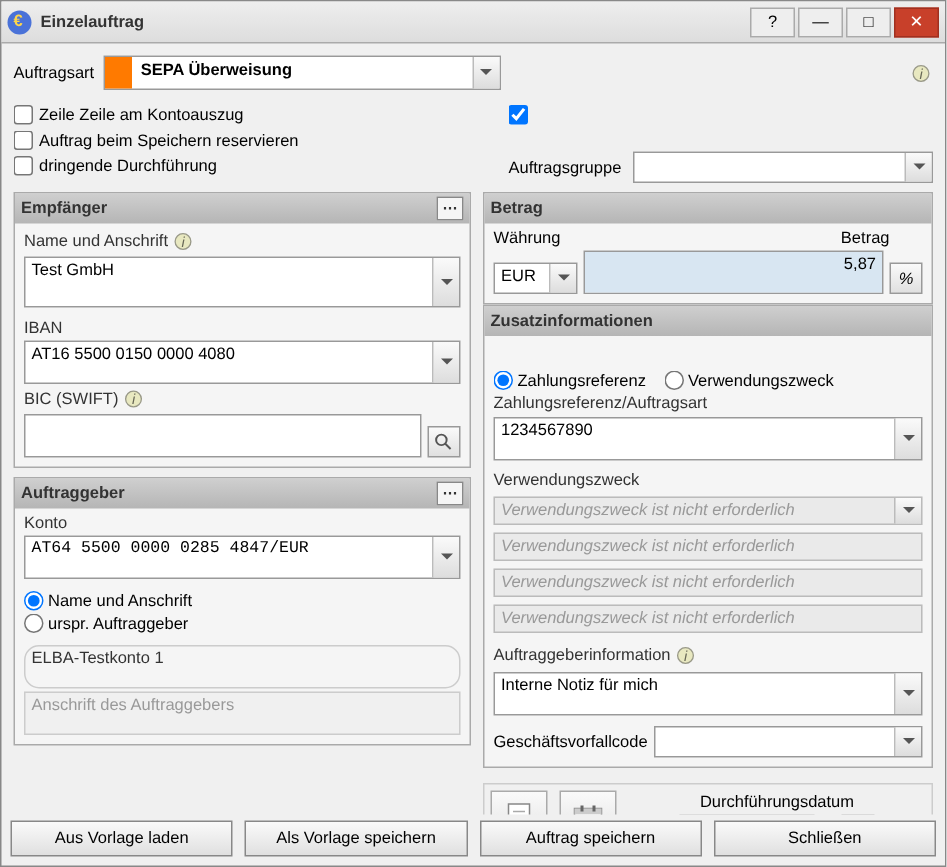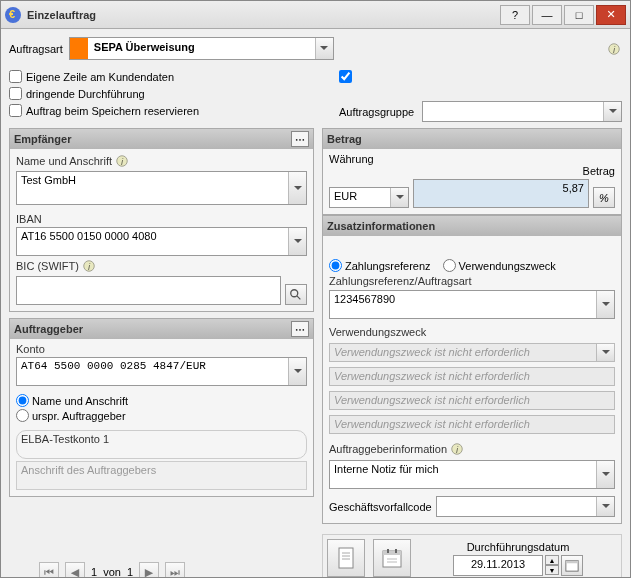--- a/index.html
+++ b/index.html
@@ -41,21 +41,21 @@
   .panel-hdr .spacer { flex: 1; }
   .hdr-btn { width: 18px; height: 16px; background: #f5f5f5; border: 1px solid #888; display: flex; align-items: center; justify-content: center; cursor: pointer; font-size: 10px; }
   .panel-body { padding: 4px 6px 6px; display: flex; flex-direction: column; gap: 2px; }
   .fld-label { color: #333; display: flex; align-items: center; gap: 2px; }
   .input { border: 1px solid #999; background: #fff; height: 29px; display: flex; }
   .input .val { flex: 1; padding: 2px 4px; white-space: nowrap; overflow: hidden; }
   .textarea { height: 34px; }
   .input.disabled .val, .select.disabled .val { color: #999; }
   .input.disabled { background: #f0f0f0; }
   .search-btn { width: 22px; height: 21px; border: 1px solid #999; background: linear-gradient(#fafafa,#e0e0e0); display: flex; align-items: center; justify-content: center; cursor: pointer; }
-  .betrag-labels { display: flex; flex-direction: column; }
+  .betrag-labels { display: flex; }
   .betrag-input { background: #d8e6f2; text-align: right; }
   .pct-btn { width: 22px; height: 21px; border: 1px solid #999; background: linear-gradient(#fafafa,#e0e0e0); display: flex; align-items: center; justify-content: center; cursor: pointer; font-style: italic; }
   .radio-row { display: flex; align-items: center; gap: 12px; margin-top: 19px; }
   .radio-item { display: flex; align-items: center; gap: 3px; }
   .radio-item input { margin: 0; }
   .vz-disabled { border: 1px solid #bbb; background: #eaeaea; height: 19px; padding: 2px 4px; color: #999; font-style: italic; margin-top: 2px; display: flex; }
   .vz-disabled .dd-arrow { margin: -2px -4px -2px 0; }
   .pager { display: flex; align-items: center; gap: 6px; justify-content: flex-start; padding-left: 30px; }
   .pg-btn { width: 20px; height: 20px; border: 1px solid #bbb; background: linear-gradient(#fafafa,#e5e5e5); display: flex; align-items: center; justify-content: center; cursor: pointer; color: #777; }
   .date-panel { display: flex; gap: 8px; padding: 4px; border: 1px solid #ccc; align-items: center; }
@@ -103,29 +103,29 @@
             <circle cx="8" cy="8" r="6" fill="#e8e8c0" stroke="#998" stroke-width="1"></circle>
             <text x="8" y="12" text-anchor="middle" font-size="10" fill="#665" font-style="italic">i</text>
           </svg>
       </span>
     </div>
 
     <div class="checks">
       <div class="checks-col left">
         <label class="chk">
             <input type="checkbox" style="">
-            <span>Eigene Zeile am Kundendaten</span>
+            <span>Zeile Zeile am Kontoauszug</span>
+          </label>
+        <label class="chk">
+            <input type="checkbox" style="">
+            <span>Auftrag beim Speichern reservieren</span>
           </label>
         <label class="chk">
             <input type="checkbox" style="">
             <span>dringende Durchführung</span>
-          </label>
-        <label class="chk">
-            <input type="checkbox" style="">
-            <span>Auftrag beim Speichern reservieren</span>
           </label>
       </div>
       <div class="checks-col right">
         <label class="chk">
             <input type="checkbox" checked="" style="">
           </label>
         <div style="height:4px"></div>
         <div class="gruppen-row">
           <span>Auftragsgruppe</span>
           <div class="select flex1">
@@ -227,21 +227,21 @@
           <div class="panel-hdr">
               <span>Betrag</span>
             </div>
           <div class="panel-body">
             <div class="betrag-labels">
               <div style="width:86px">Währung</div>
               <div style="flex:1;text-align:right">Betrag</div>
               <div style="width:22px"></div>
             </div>
             <div class="inline-row">
-              <div class="select" style="width:80px">
+              <div class="select" style="width:56px">
                 <div class="val">EUR</div>
                 <div class="dd-arrow"></div>
               </div>
               <div class="input" style="flex:1">
                 <div class="val betrag-input" style="flex:1;text-align:right;padding-right:4px">5,87</div>
               </div>
               <div class="pct-btn">%</div>
             </div>
           </div>
         </div>
@@ -351,14 +351,20 @@
                   <rect x="1" y="3" width="14" height="3" fill="#ccc"></rect>
                 </svg>
             </div>
           </div>
         </div>
       </div>
     </div>
 
   </div>
 
+  <div class="bottom-btns">
+    <div class="btn">Aus Vorlage laden</div>
+    <div class="btn">Als Vorlage speichern</div>
+    <div class="btn">Auftrag speichern</div>
+    <div class="btn">Schließen</div>
+  </div>
 
 </div>
 
 </body></html>

